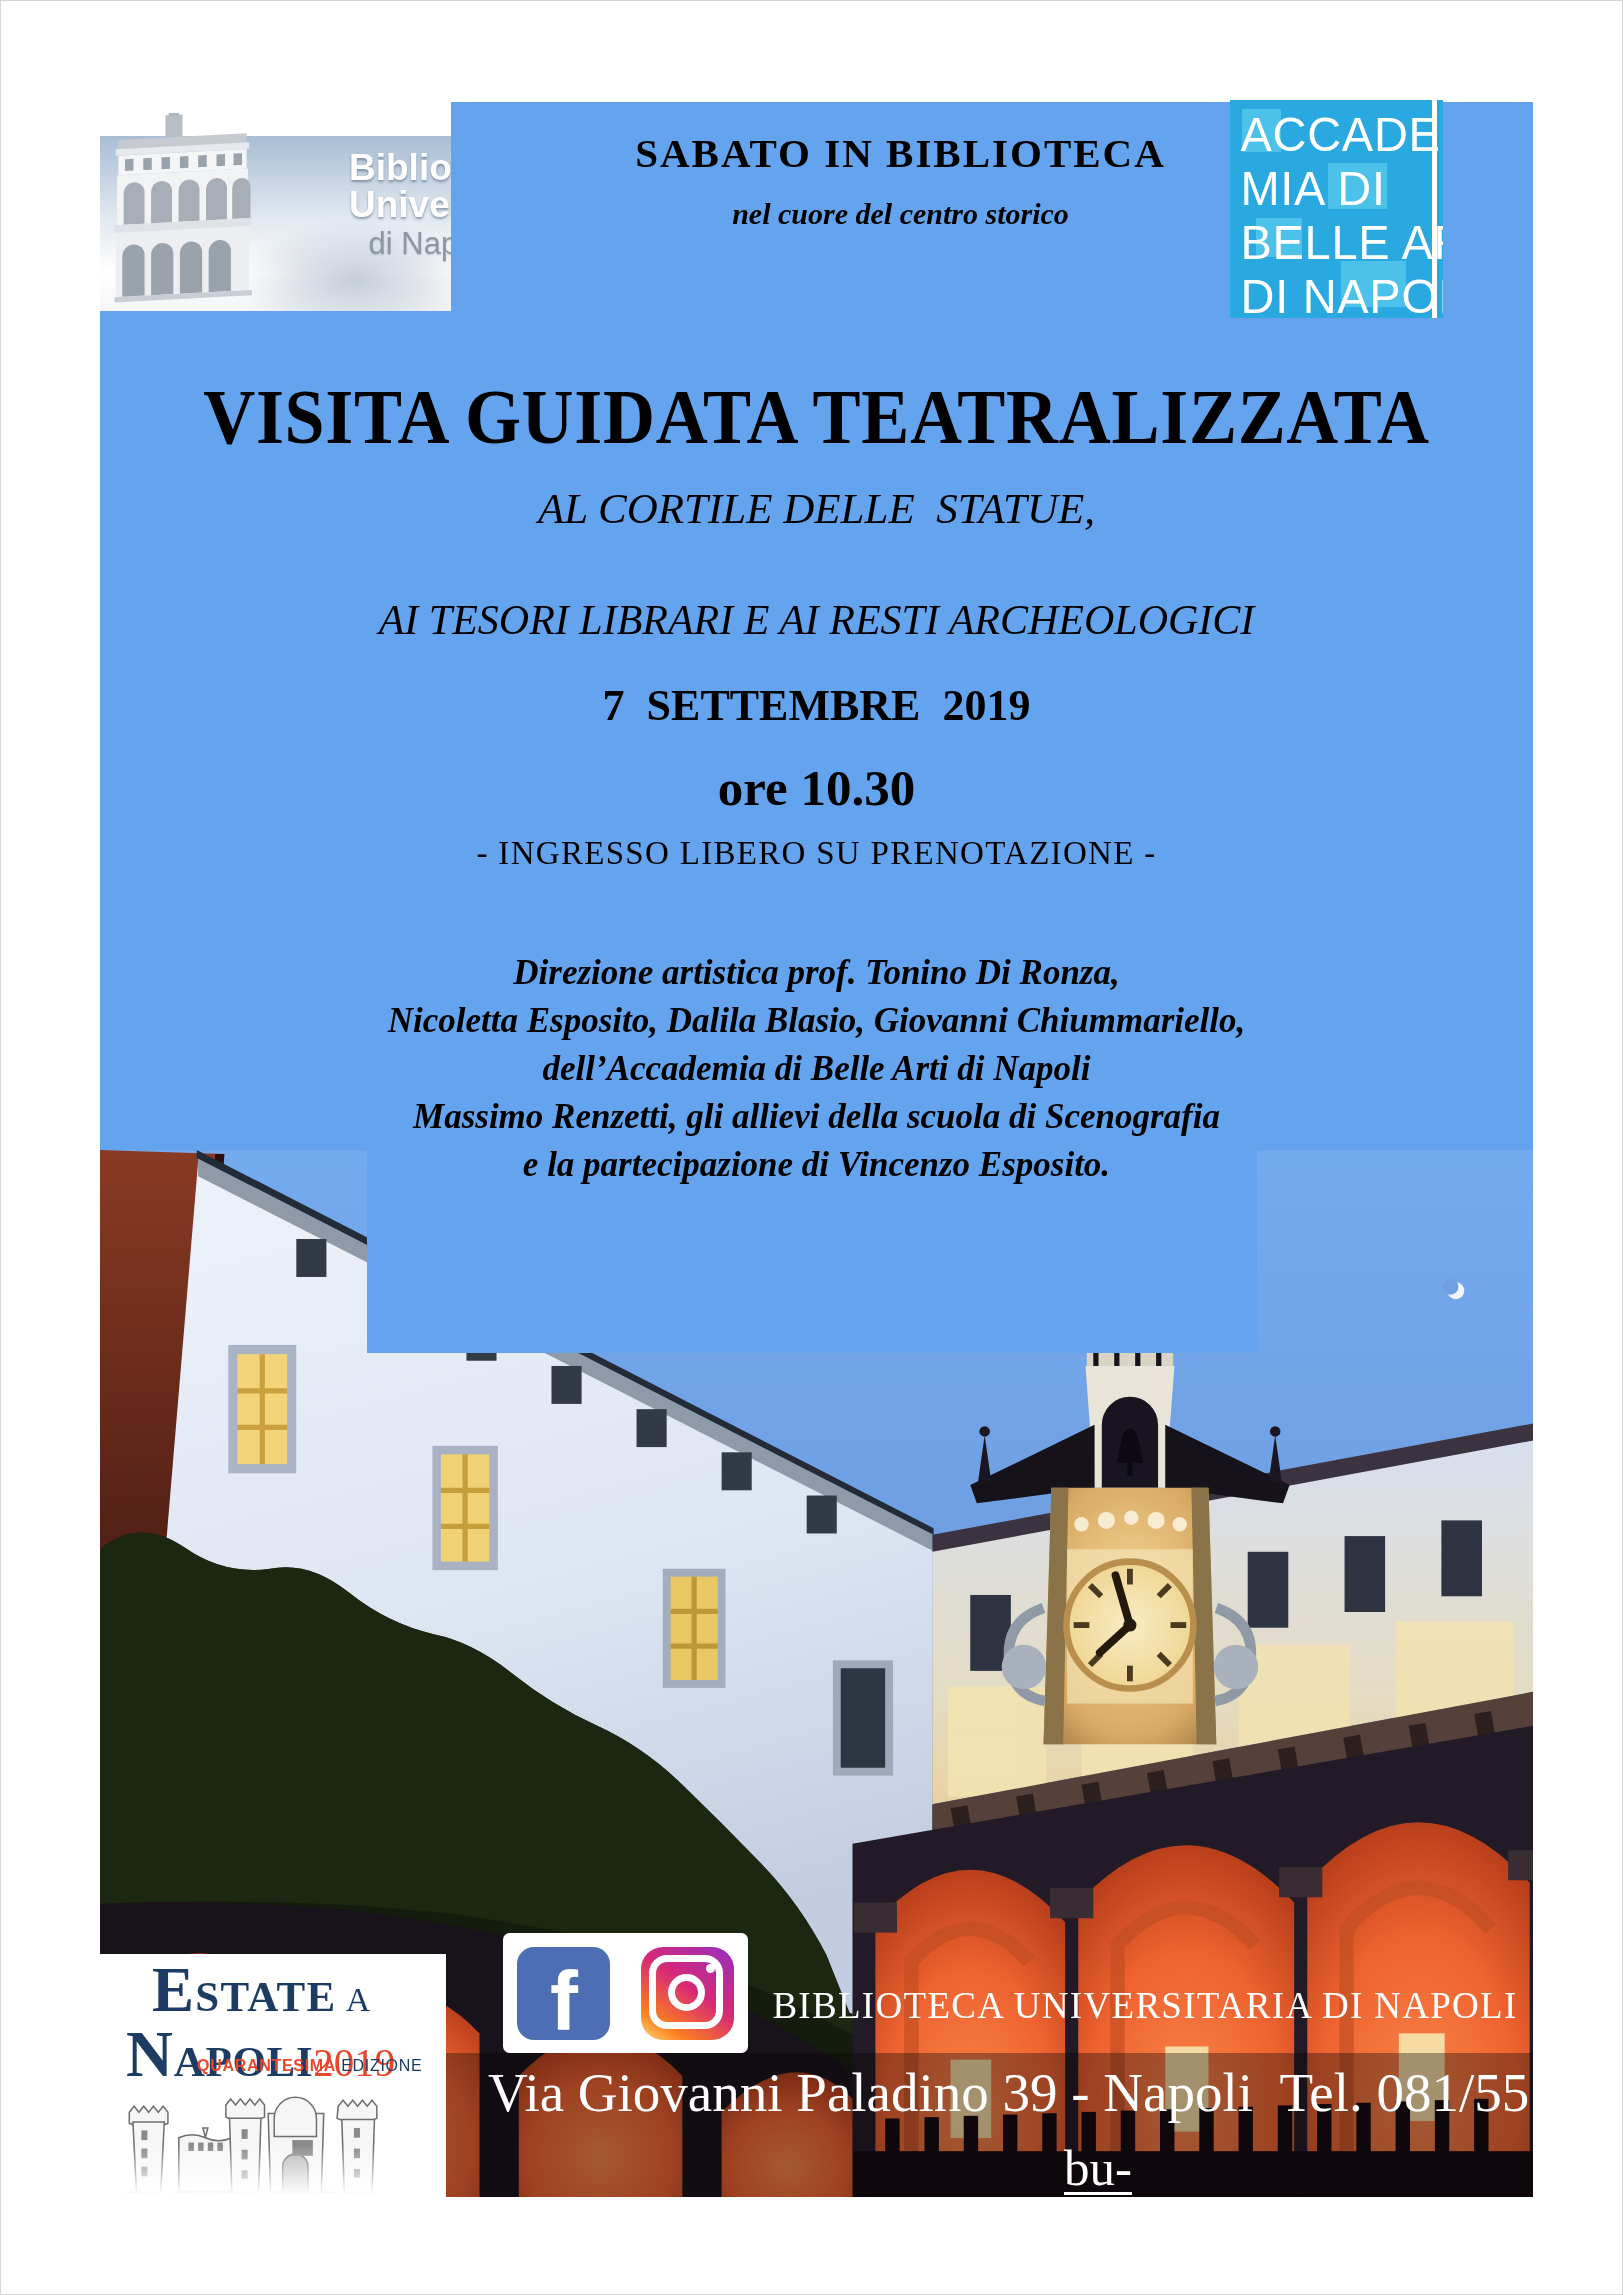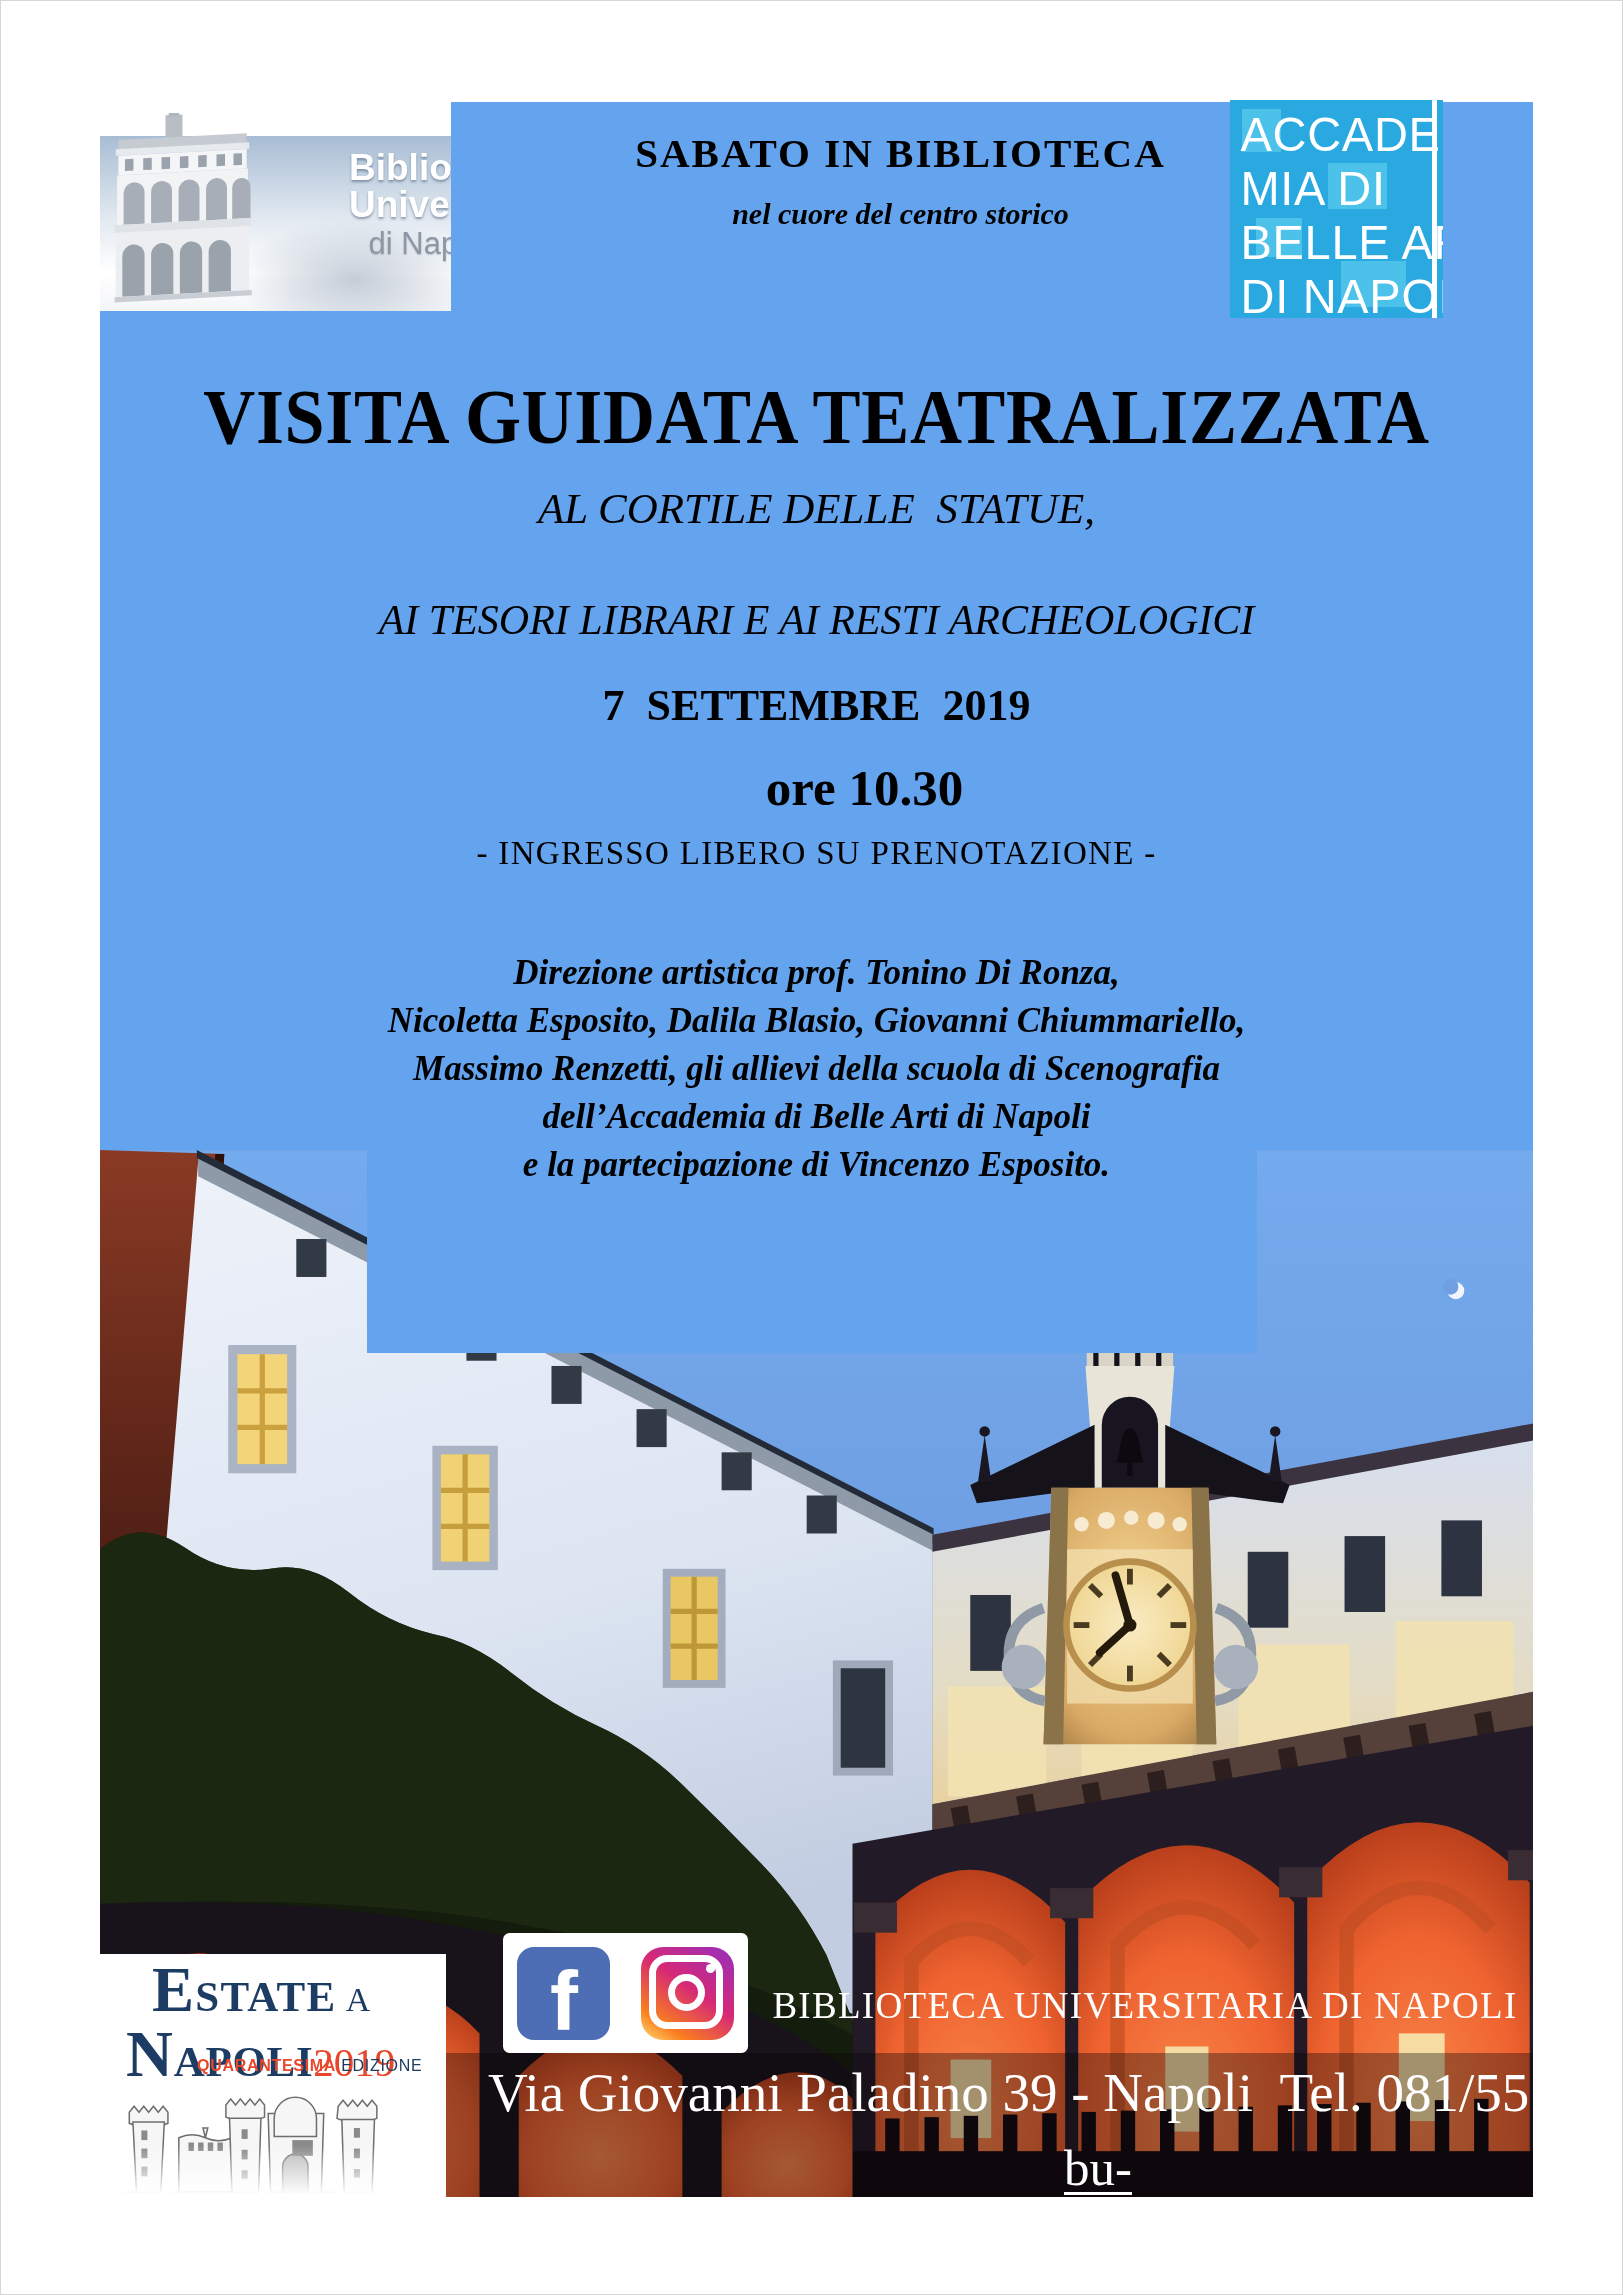--- a/index.html
+++ b/index.html
@@ -31,21 +31,21 @@
     font-weight:400;transform:scaleY(1.04);transform-origin:top left;white-space:nowrap;}
   .aba-patch{position:absolute;background:#4cc1ea;}
   
   .ctr{left:99px;width:1433px;text-align:center;color:#000;}
   .sabato{left:450px;top:128px;width:899px;text-align:center;font-weight:700;font-size:41px;letter-spacing:2px;}
   .tagline{left:450px;top:196px;width:899px;text-align:center;font-weight:700;font-style:italic;font-size:30px;}
   .title{top:370px;font-size:72px;font-weight:700;letter-spacing:0.7px;transform:scaleY(1.1);transform-origin:center top;}
   .sub1{top:483px;font-size:43px;font-style:italic;white-space:pre;}
   .sub2{top:559px;font-size:42px;font-style:italic;margin-top:36px;}
   .date{top:679px;font-size:44px;font-weight:700;white-space:pre;}
-  .ore{top:758px;font-size:51px;font-weight:700;padding-left:48px;}
+  .ore{top:758px;font-size:51px;font-weight:700;}
   .ingresso{top:834px;font-size:33px;letter-spacing:1.3px;}
   .credits{top:948px;font-size:35px;font-weight:700;font-style:italic;line-height:48px;}
   .credits div{white-space:pre;}
   
   .photo{left:99px;top:1149px;width:1433px;height:1047px;background:#0e0b10;}
   .photo svg{display:block;}
   
   .estate{left:99px;top:1953px;width:346px;height:243px;background:#ffffff;overflow:hidden;}
   .estate-l1{position:absolute;left:52px;top:0;width:288px;color:var(--estate-navy,#1d3c64);
     font-size:43px;font-weight:700;letter-spacing:1.3px;}
@@ -398,22 +398,22 @@
 
       <rect x="0" y="1380" width="2190" height="220" fill="#0a0509" opacity="0.35"></rect>
     </svg>
   </div>
 
   <div class="abs blue-patch"></div>
 
   <div class="abs ctr credits">
     <div>Direzione artistica prof. Tonino Di Ronza,</div>
     <div>Nicoletta Esposito, Dalila Blasio, Giovanni Chiummariello,</div>
+    <div>dell’Accademia di Belle Arti di Napoli</div>
     <div>Massimo Renzetti, gli allievi della scuola di Scenografia</div>
-    <div>dell’Accademia di Belle Arti di Napoli</div>
     <div>e la partecipazione di Vincenzo Esposito.</div>
   </div>
 
   <div class="abs estate">
     <div class="estate-l1">
       <span class="w" style="display:inline-block">ESTATE</span><span class="sm">A</span>
     </div>
     <div class="estate-l2">
       <span class="w" style="display:inline-block">NAPOLI</span><span class="yr">2019</span>
     </div>

